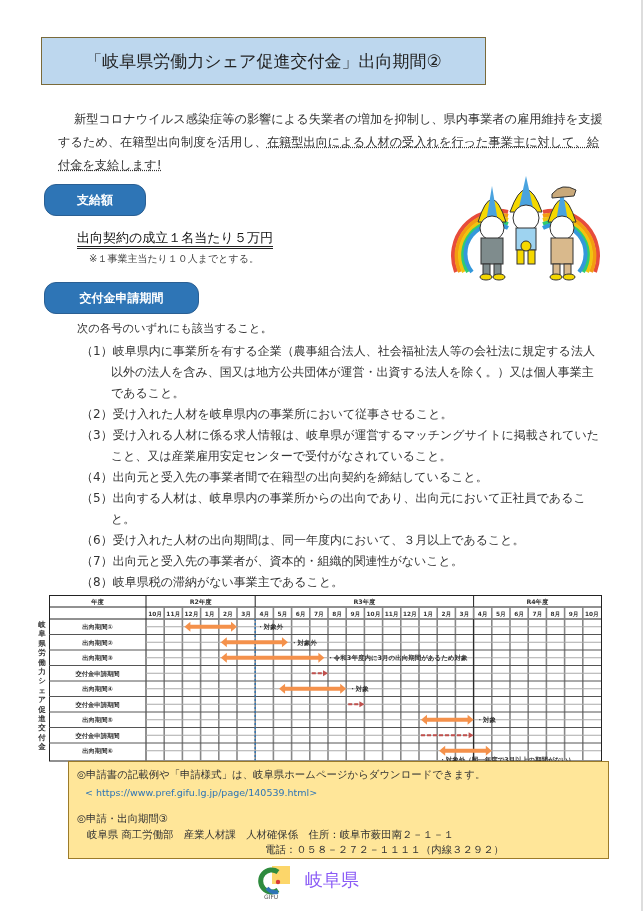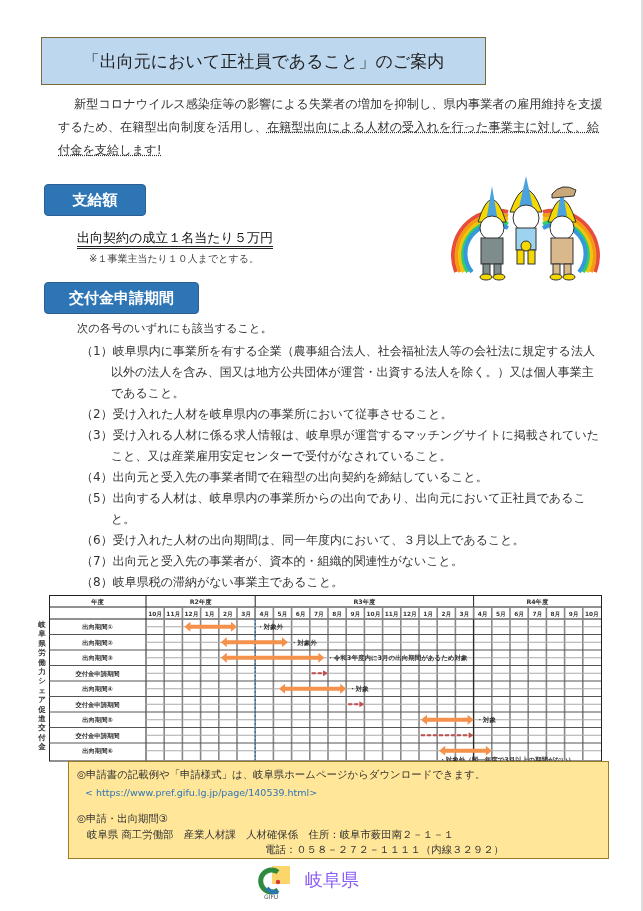--- a/index.html
+++ b/index.html
@@ -1,42 +1,42 @@
 <!DOCTYPE html>
 <html><head>
 <meta charset="utf-8">
 <style>
   html,body{margin:0;padding:0;background:#fff;}
   body{width:643px;height:911px;position:relative;overflow:hidden;font-family:"DejaVu Sans",sans-serif;color:#222;}
   .page-edge{position:absolute;right:0;top:0;width:2px;height:911px;background:#ddd;}
   .title-box{position:absolute;left:41px;top:37px;width:443px;height:46px;background:#bdd7ee;border:1px solid #7a6a3a;display:flex;align-items:center;justify-content:center;font-size:17px;color:#222;}
   .title-box{width:443px;}
-  .intro{position:absolute;left:58px;top:93px;width:548px;font-size:12.2px;line-height:23px;color:#333;text-indent:16px;}
+  .intro{position:absolute;left:58px;top:108px;width:548px;font-size:12.2px;line-height:23px;color:#333;text-indent:16px;}
   .intro .ul{text-decoration:underline;text-decoration-style:dotted;}
-  .section-btn{position:absolute;background:#2e75b6;color:#fff;border-radius:4px;font-size:15px;font-weight:bold;display:flex;align-items:center;justify-content:center;border:1px solid #2a5f93;}
+  .section-btn{position:absolute;background:#2e75b6;color:#fff;border-radius:12px;font-size:12px;font-weight:bold;display:flex;align-items:center;justify-content:center;border:1px solid #2a5f93;}
   .amount{position:absolute;left:77px;top:230px;font-size:13px;color:#111;border-bottom:3px double #222;padding-bottom:0;line-height:16px;}
   .amount-note{position:absolute;left:89px;top:252px;font-size:10px;color:#444;text-align:center;}
   .illus{position:absolute;left:448px;top:172px;width:155px;height:110px;}
   .req-intro{position:absolute;left:77px;top:321px;font-size:11.3px;color:#333;}
   .req-list{position:absolute;left:81px;top:341px;width:520px;font-size:12px;color:#333;line-height:21px;}
   .req-item{padding-left:30px;text-indent:-30px;margin:0;}
   .side-label{position:absolute;left:37px;top:620px;width:10px;font-size:7.5px;font-weight:bold;color:#333;line-height:9.4px;text-align:center;}
   .info-box{position:absolute;left:68px;top:761px;width:527px;height:96px;background:#ffe699;border:1px solid #9c7b2a;font-size:10.4px;color:#333;padding-left:12px;}
   .info-box .l{position:absolute;white-space:nowrap;}
   .info-box .link{color:#2e75b6;}
   .footer-logo{position:absolute;left:258px;top:864px;width:34px;height:36px;}
   .footer-name{position:absolute;left:305px;top:868px;font-size:18px;color:#8b5cf6;}
   .gifu-small{position:absolute;left:264px;top:893px;font-size:6px;color:#555;}
 </style>
 </head>
 <body>
 
 <div class="page-edge"></div>
 
-<div class="title-box">「出向元において正社員であること」のご案内</div>
+<div class="title-box">「岐阜県労働力シェア促進交付金」出向期間②</div>
 
 <div class="intro"><span>新型コロナウイルス感染症等の影響による失業者の増加を抑制し、県内事業者の雇用維持を支援するため、在籍型出向制度を活用し、</span><span class="ul">在籍型出向による人材の受入れを行った事業主に対して、給付金を支給します!</span></div>
 
 <div class="section-btn" style="left:44px;top:184px;width:100px;height:30px;">支給額</div>
 <div class="amount">出向契約の成立１名当たり５万円</div>
 <div class="amount-note">※１事業主当たり１０人までとする。</div>
 
 <svg class="illus" viewBox="0 0 155 110">
   <g fill="none" stroke-width="4">
     <path d="M8 100 A45 45 0 0 1 60 40" stroke="#e74c3c"></path>

